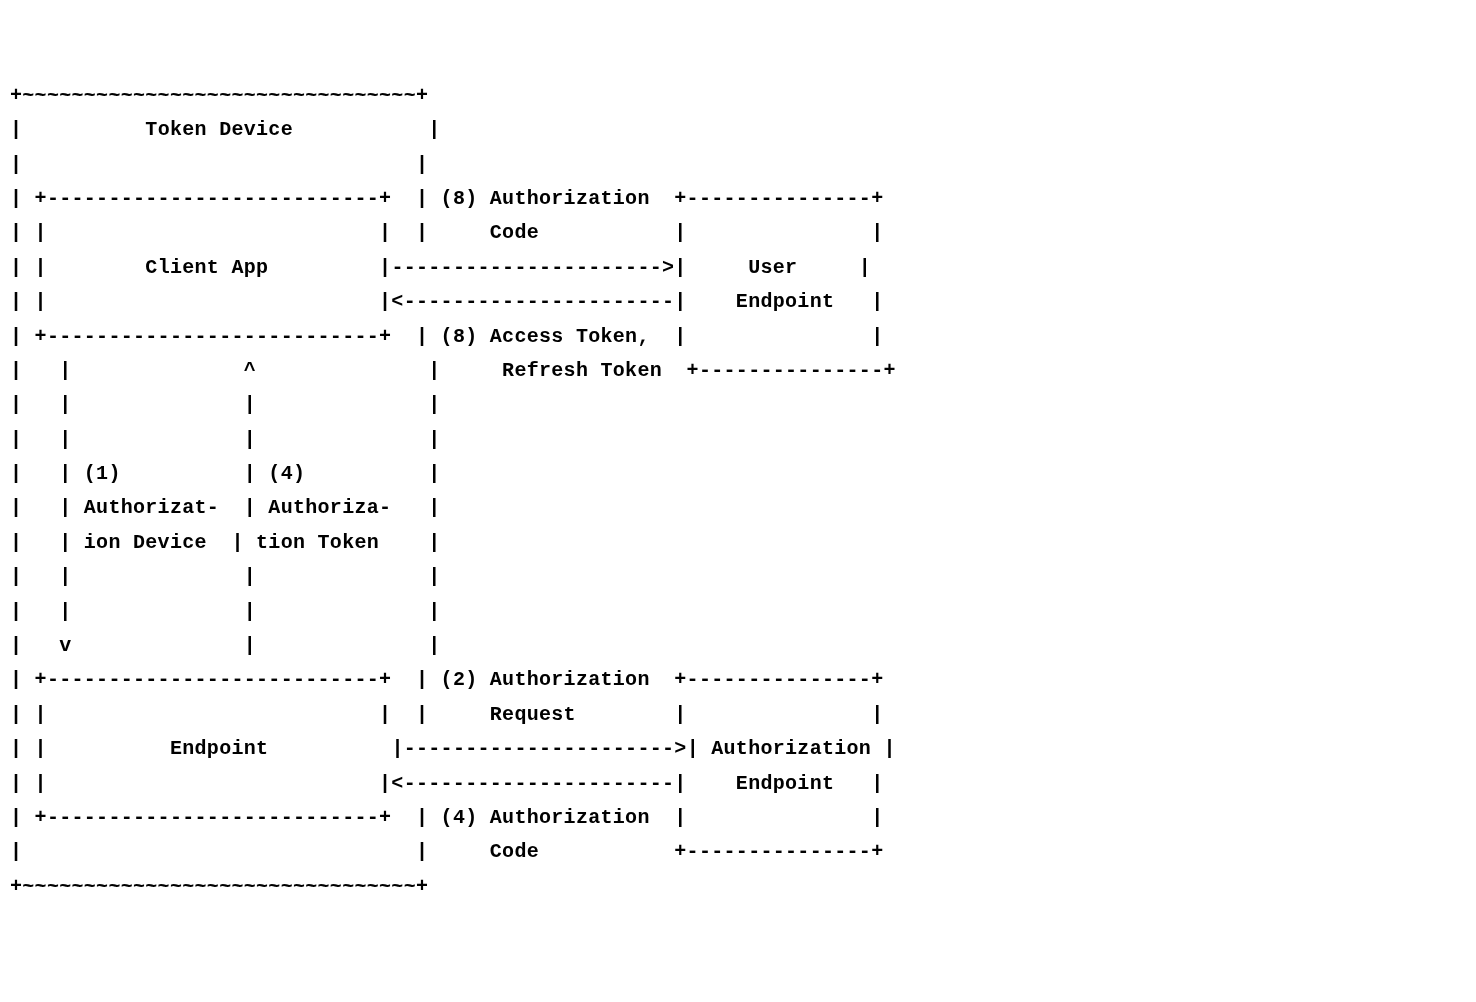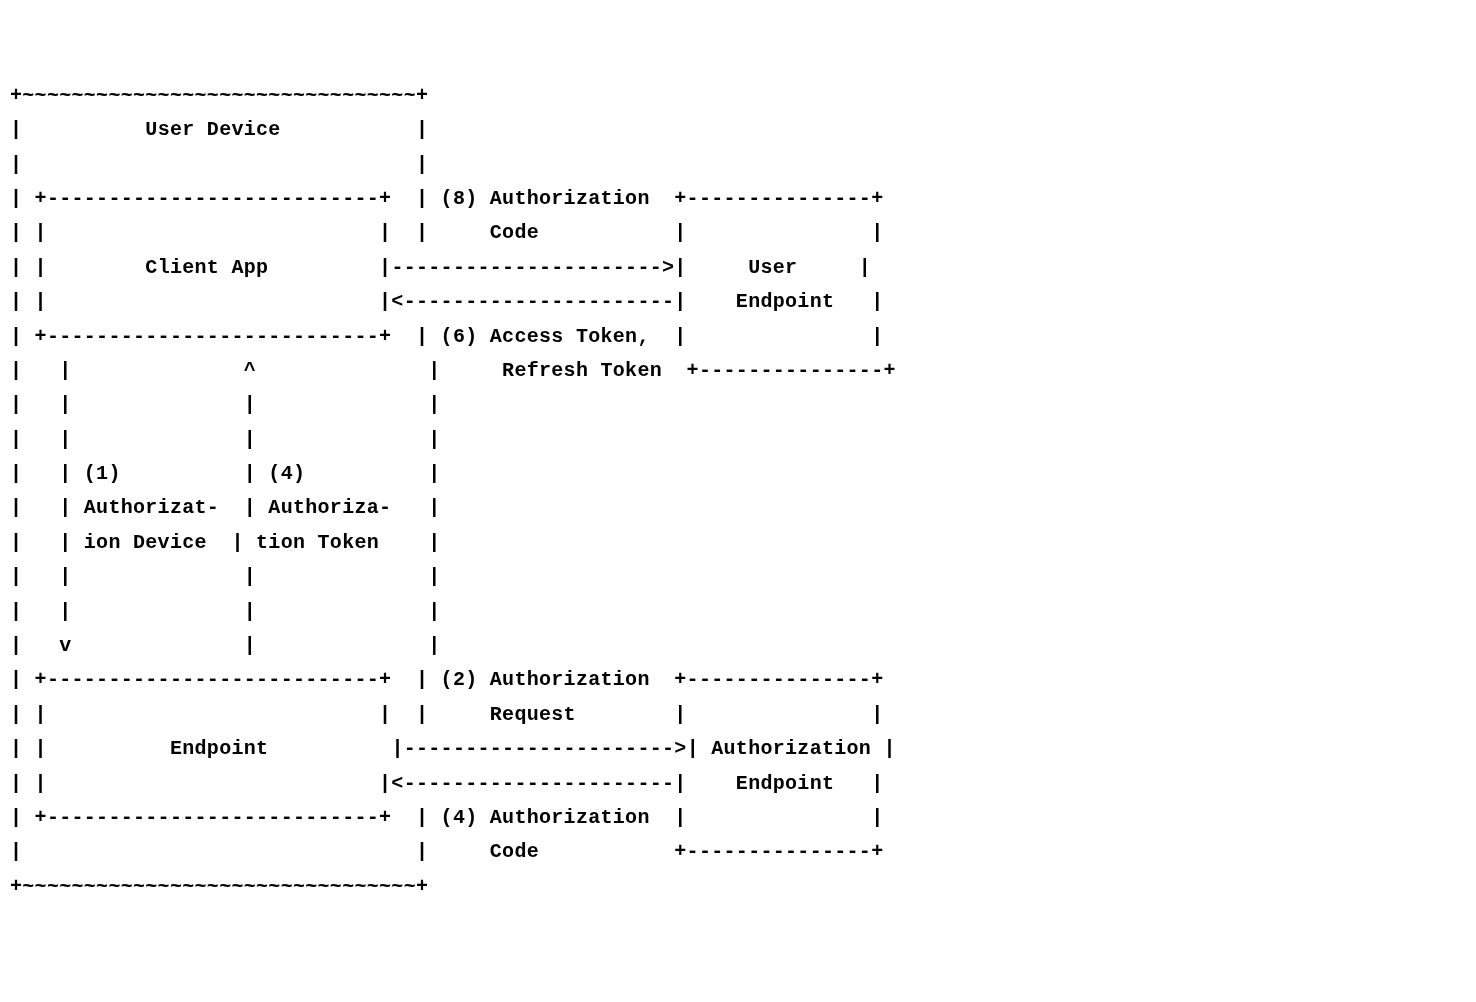--- a/index.html
+++ b/index.html
@@ -12,27 +12,27 @@
       color: #000;
       white-space: pre;
       line-height: 1.72;
       letter-spacing: 0.3px;
     }
   </style>
 </head>
 <body>
 
 <span>+~~~~~~~~~~~~~~~~~~~~~~~~~~~~~~~~+
-|          <span>User Device</span>           |
+|          <span>Token Device</span>           |
 |                                |
 | +---------------------------+  | <span>(8) Authorization</span>  +---------------+
 | |                           |  |     <span>Code</span>           |               |
 | |        <span>Client App</span>         |----------------------&gt;|     <span>User</span>     |
 | |                           |&lt;----------------------|    <span>Endpoint</span>   |
-| +---------------------------+  | <span>(6) Access Token,</span>  |               |
+| +---------------------------+  | <span>(8) Access Token,</span>  |               |
 |   |              ^              |     <span>Refresh Token</span>  +---------------+
 |   |              |              |
 |   |              |              |
 |   | <span>(1)</span>          | <span>(4)</span>          |
 |   | <span>Authorizat-</span>  | <span>Authoriza-</span>   |
 |   | <span>ion Device</span>  | <span>tion Token</span>    |
 |   |              |              |
 |   |              |              |
 |   v              |              |
 | +---------------------------+  | <span>(2) Authorization</span>  +---------------+

